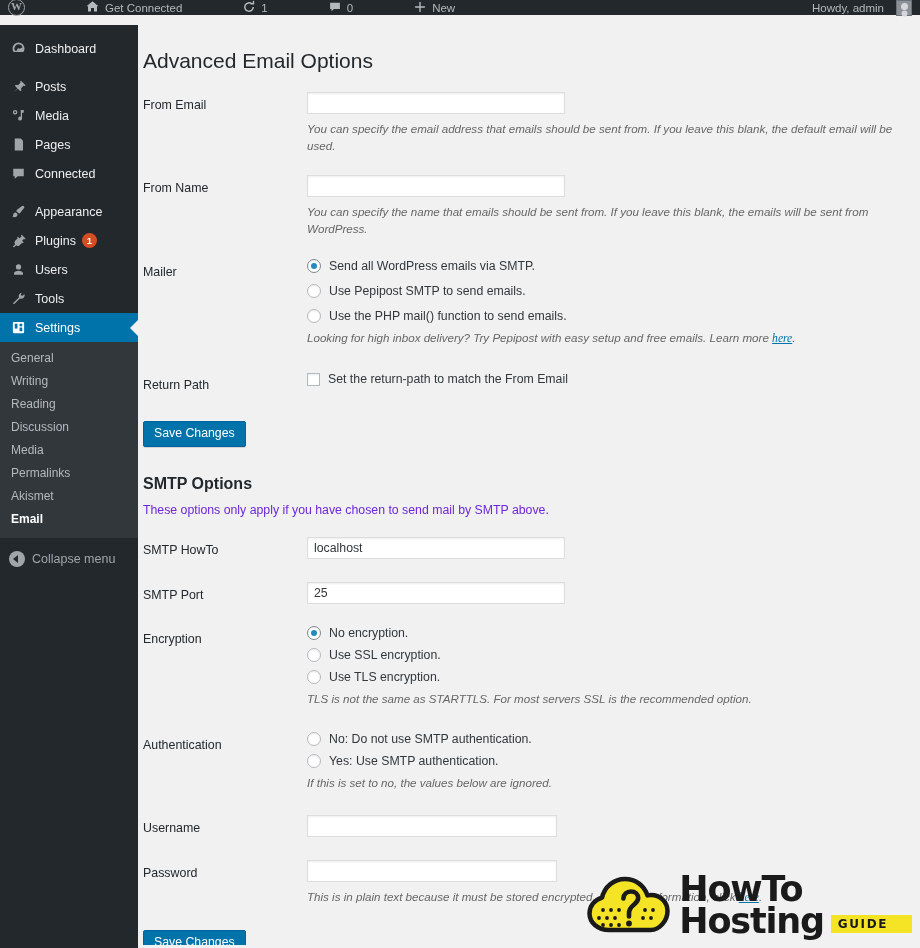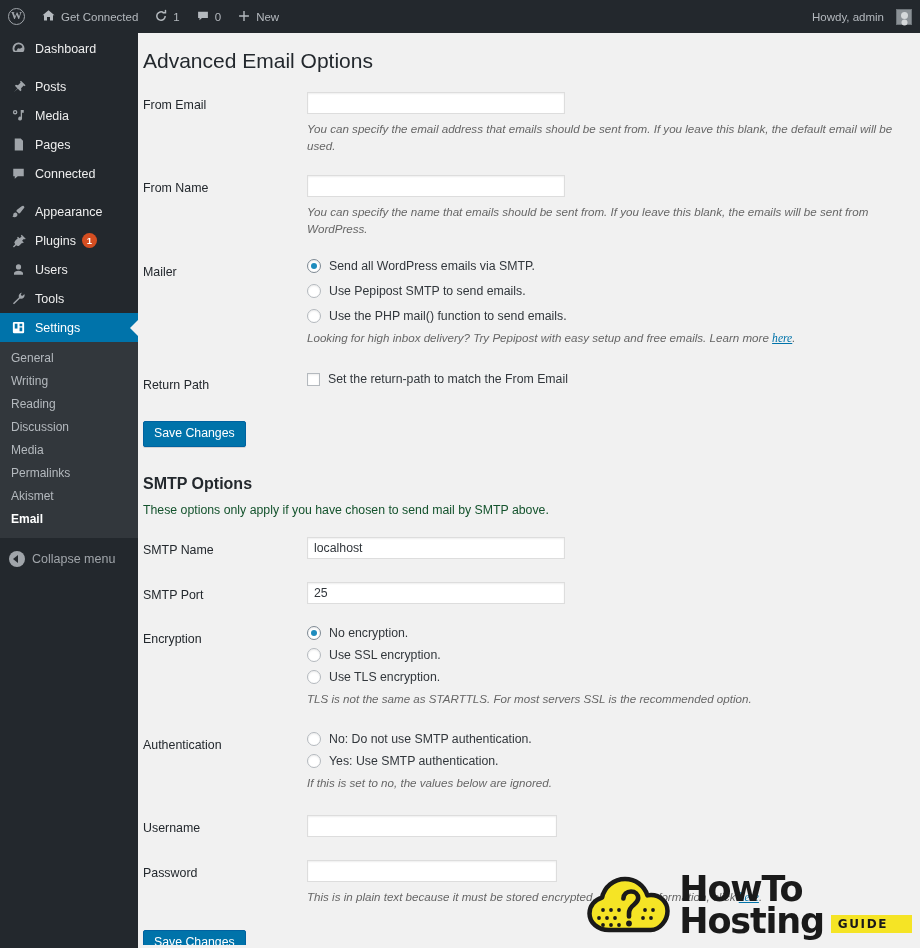--- a/index.html
+++ b/index.html
@@ -8,27 +8,28 @@
     width: 920px; height: 948px;
     overflow: hidden;
     background: #f1f1f1;
     font-family: "Liberation Sans", sans-serif;
     -webkit-font-smoothing: antialiased;
   }
 
   
   #adminbar {
     position: absolute; top: 0; left: 0;
-    width: 920px; height: 33px;
+    width: 920px; height: 15px;
     background: #23282d;
     color: #b4b9be;
     font-size: 11.5px;
     display: flex;
     align-items: center;
     z-index: 50;
+    gap: 44px;
   }
   .ab-item {
     display: flex; align-items: center;
     height: 25px;
     padding: 0 8px;
     gap: 5px;
     color: #b4b9be;
     white-space: nowrap;
     cursor: pointer;
   }
@@ -171,21 +172,21 @@
   }
   h2.section-title {
     font-size: 16px;
     font-weight: 600;
     color: #23282d;
     margin: 28px 0 10px 0;
     padding: 0;
   }
   .section-desc {
     font-size: 12.3px;
-    color: #14532d;
+    color: #6d28d9;
     margin: 0 0 20px 0;
   }
   .frow {
     display: flex;
     margin-bottom: 0;
   }
   .flabel {
     width: 164px;
     flex: 0 0 164px;
     font-size: 12.4px;
@@ -517,21 +518,21 @@
     </div>
 
     <div style="margin-bottom:4px;">
       <button class="btn-primary">Save Changes</button>
     </div>
 
     <h2 class="section-title">SMTP Options</h2>
     <div class="section-desc">These options only apply if you have chosen to send mail by SMTP above.</div>
 
     <div class="frow" style="margin-bottom:22px;">
-      <div class="flabel">SMTP Name</div>
+      <div class="flabel">SMTP HowTo</div>
       <div class="fctl">
         <input class="txt" type="text" value="localhost" style="">
       </div>
     </div>
 
     <div class="frow" style="margin-bottom:22px;">
       <div class="flabel">SMTP Port</div>
       <div class="fctl">
         <input class="txt" type="text" value="25" style="">
       </div>

